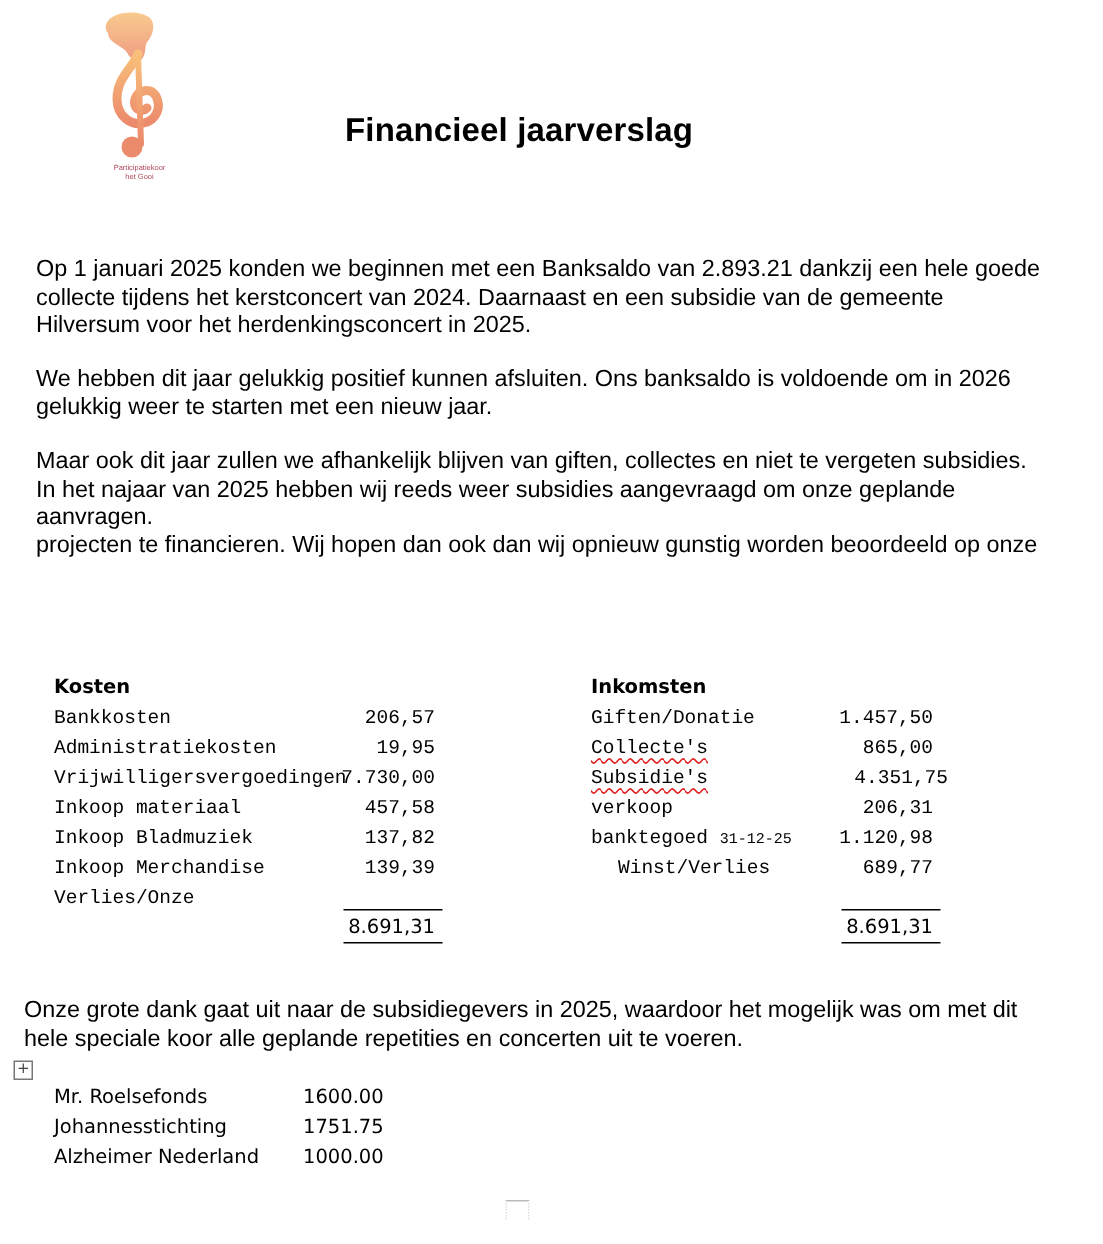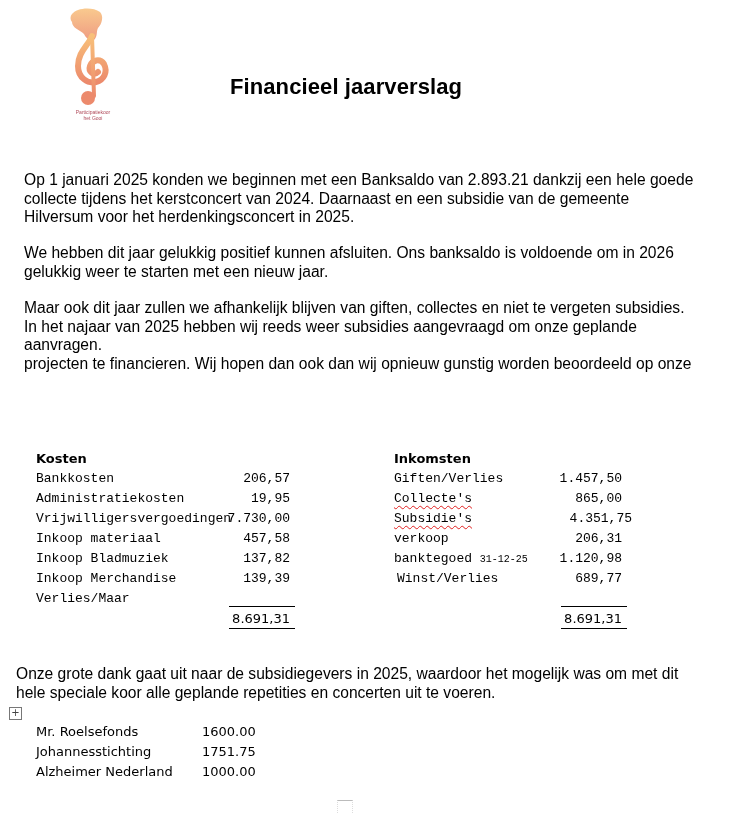--- a/index.html
+++ b/index.html
@@ -88,52 +88,52 @@
     </div>
   <div class="row">
       <span class="lbl">Inkoop Bladmuziek</span>
       <span class="val" style="right:6px;">137,82</span>
     </div>
   <div class="row">
       <span class="lbl">Inkoop Merchandise</span>
       <span class="val" style="right:6px;">139,39</span>
     </div>
   <div class="row">
-      <span class="lbl">Verlies/Maar</span>
+      <span class="lbl">Verlies/Onze</span>
       <span class="val" style="right:6px;"></span>
     </div>
 </div>
 <div class="total-line" style="left:229px; top:606px; width:66px;"></div>
 <div class="total-val cal" style="left:229px; top:609px; width:61px; font-size:13px; line-height:20px;">8.691,31</div>
 <div class="total-under" style="left:229px; top:628px; width:66px;"></div>
 
 <div class="fin-table" style="left:394px; width:240px;">
   <div class="head">Inkomsten</div>
   <div class="row">
-      <span class="lbl">Giften/Verlies</span>
+      <span class="lbl">Giften/Donatie</span>
       <span class="val" style="right:12px;">1.457,50</span>
     </div>
   <div class="row">
       <span class="lbl squiggle">Collecte's</span>
       <span class="val" style="right:12px;">865,00</span>
     </div>
   <div class="row">
       <span class="lbl squiggle">Subsidie's</span>
       <span class="val" style="right:2px;">4.351,75</span>
     </div>
   <div class="row">
       <span class="lbl">verkoop</span>
       <span class="val" style="right:12px;margin-left:37px;">206,31</span>
     </div>
   <div class="row">
       <span class="lbl"><span>banktegoed</span> <span class="small">31-12-25</span></span>
       <span class="val" style="right:12px;">1.120,98</span>
     </div>
   <div class="row">
-      <span class="lbl" style="left:3px;"> Winst/Verlies</span>
+      <span class="lbl" style="left:18px;"> Winst/Verlies</span>
       <span class="val" style="right:12px;">689,77</span>
     </div>
 </div>
 <div class="total-line" style="left:561px; top:606px; width:66px;"></div>
 <div class="total-val cal" style="left:561px; top:609px; width:61px; font-size:13px; line-height:20px;">8.691,31</div>
 <div class="total-under" style="left:561px; top:628px; width:66px;"></div>
 
 <div class="para" style="left:16px; top:665px;">
   <div>Onze grote dank gaat uit naar de subsidiegevers in 2025, waardoor het mogelijk was om met dit</div>
   <div>hele speciale koor alle geplande repetities en concerten uit te voeren.</div>

